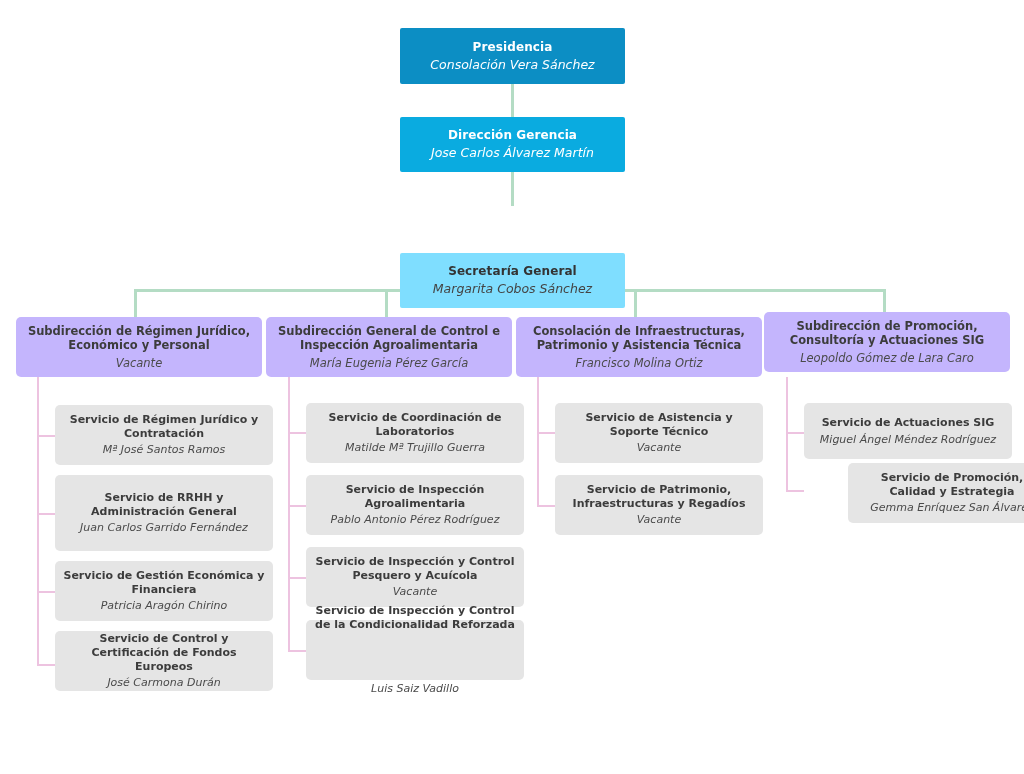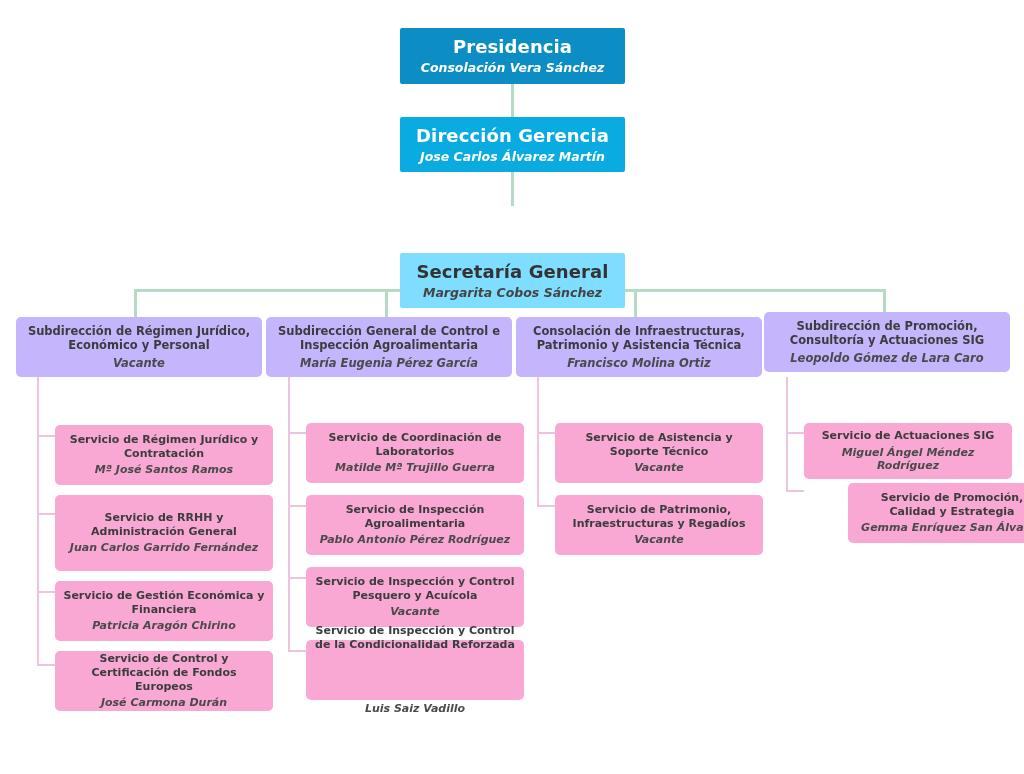--- a/index.html
+++ b/index.html
@@ -41,49 +41,47 @@
     text-align: center;
     padding: 6px 8px;
   }
   .node .title {
     font-weight: bold;
     line-height: 1.24;
   }
   .node .person {
     font-style: italic;
     line-height: 1.24;
-    font-weight: bold;
   }
   
   .node.top {
     color: #ffffff;
     border-radius: 2px;
   }
-  .node.top .title { font-size: 18px; letter-spacing: .1px; }
+  .node.top .title { font-size: 12px; letter-spacing: .1px; }
   .node.top .person { font-size: 12.5px; margin-top: 2px; }
 
   .node.presidencia      { background: #0c8ec4; }
   .node.direccion        { background: #0aabe0; }
   .node.secretaria       { background: #7fdeff; color: #3a3a3a; }
   .node.secretaria .title{ color: #333333; }
   .node.secretaria .person{ color: #444444; }
 
   
   .node.sub {
     background: #c4b5fd;
     border-radius: 5px;
   }
   .node.sub .title { font-size: 11.5px; color: #3c3c3c; }
   .node.sub .person { font-size: 11.5px; margin-top: 3px; color: #4a4a4a; }
 
   
   .node.serv {
-    background: #f9a8d4;
+    background: #e5e5e5;
     border-radius: 5px;
-    margin-top: 20px;
   }
   .node.serv .title { font-size: 11px; color: #3c3c3c; }
   .node.serv .person { font-size: 11px; margin-top: 3px; color: #4a4a4a; }
 </style>
 </head>
 <body>
 
 <div id="chart-root">
 
   <div class="conn" style="left:511px; top:84px; width:3px; height:34px;"></div>

